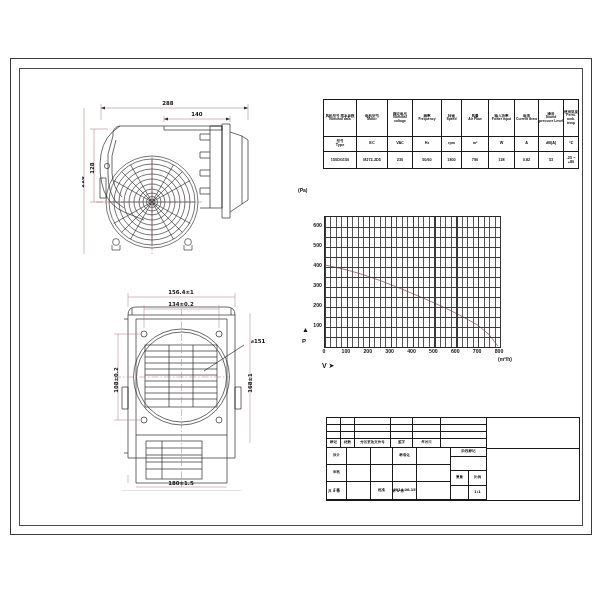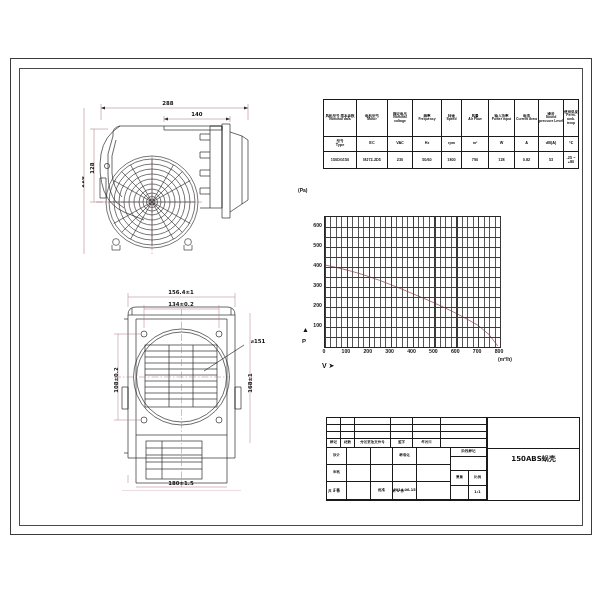--- a/index.html
+++ b/index.html
@@ -482,23 +482,20 @@
 
     <div class="cell" style="left:124px;top:39px;width:36px;height:14px;"></div>
     <div class="cell" style="left:124px;top:53px;width:18px;height:15px;">重量</div>
     <div class="cell" style="left:142px;top:53px;width:18px;height:15px;">比例</div>
     <div class="cell" style="left:124px;top:68px;width:18px;height:14px;"></div>
     <div class="cell" style="left:142px;top:68px;width:18px;height:14px;">1:1</div>
 
     <div class="cell" style="left:0;top:82px;width:0;height:0;"></div>
 
     <div id="pnTopLine"></div>
-    <div id="partname">
-      <span>150ABS蜗壳</span>
-    </div>
   </div>
 
   <div class="blk" style="left:326px;top:488px;width:160px;height:11px;">
     <div style="position:absolute;left:2px;top:1px;font-size:3.6px;font-weight:700;
                 font-family:'DejaVu Sans',sans-serif;">共  1  张</div>
     <div style="position:absolute;left:66px;top:1px;font-size:3.6px;font-weight:700;
                 font-family:'DejaVu Sans',sans-serif;">第  1  张</div>
   </div>
 
 </div>

